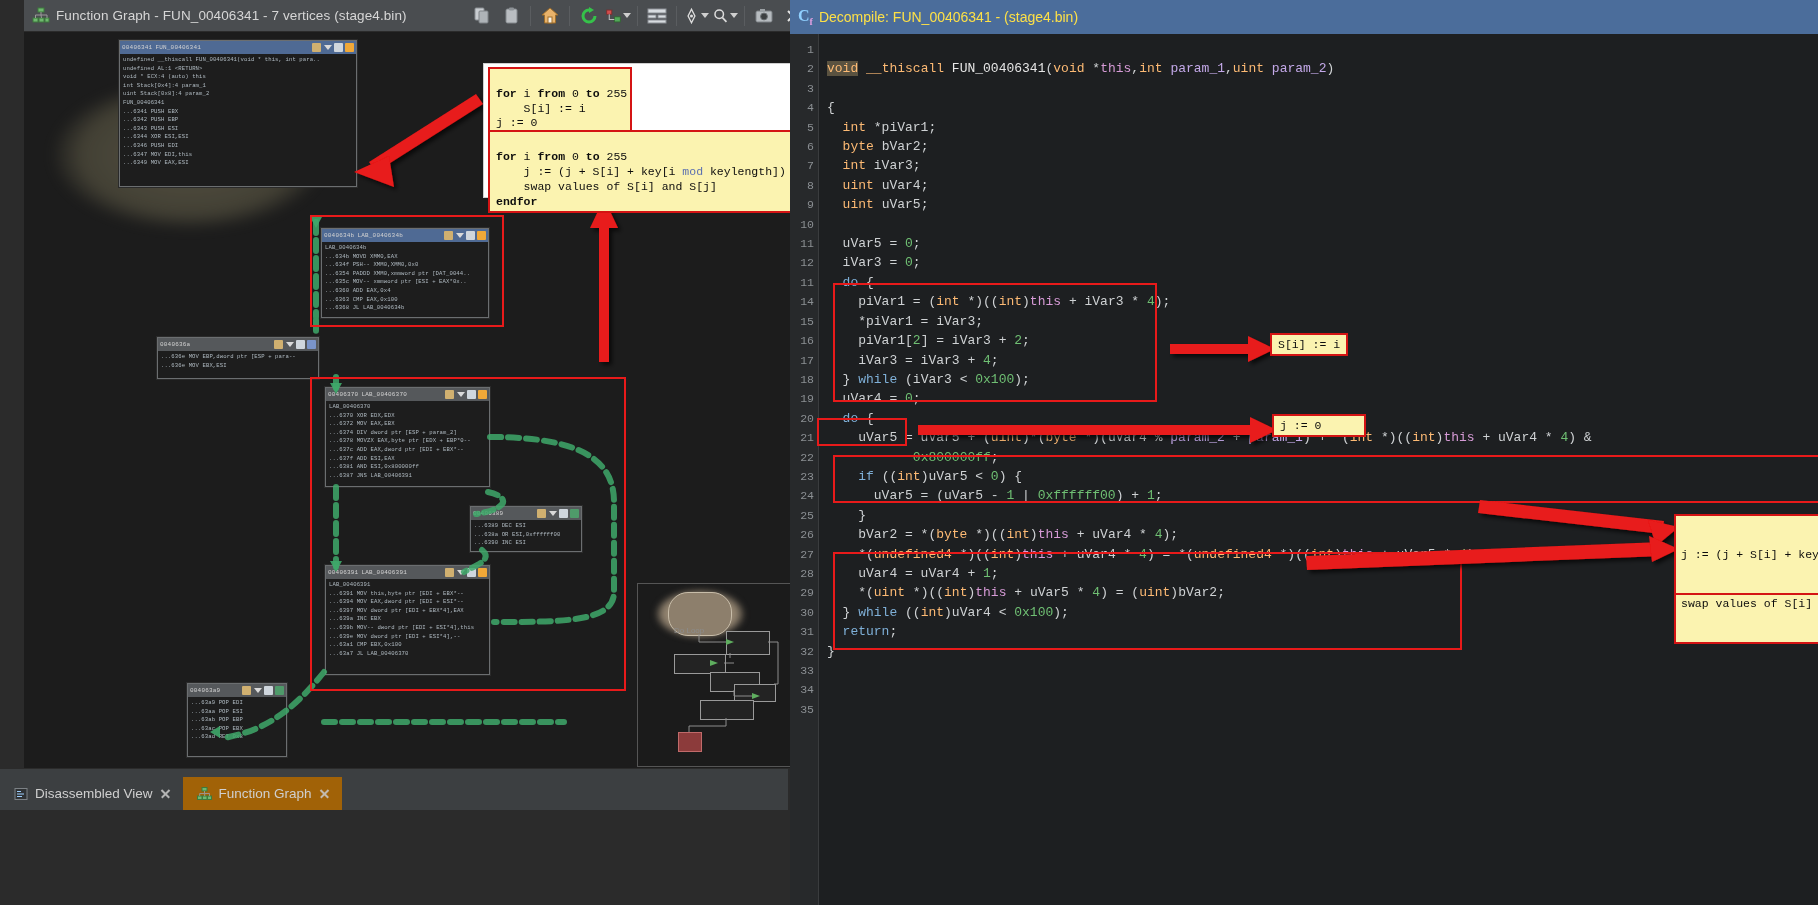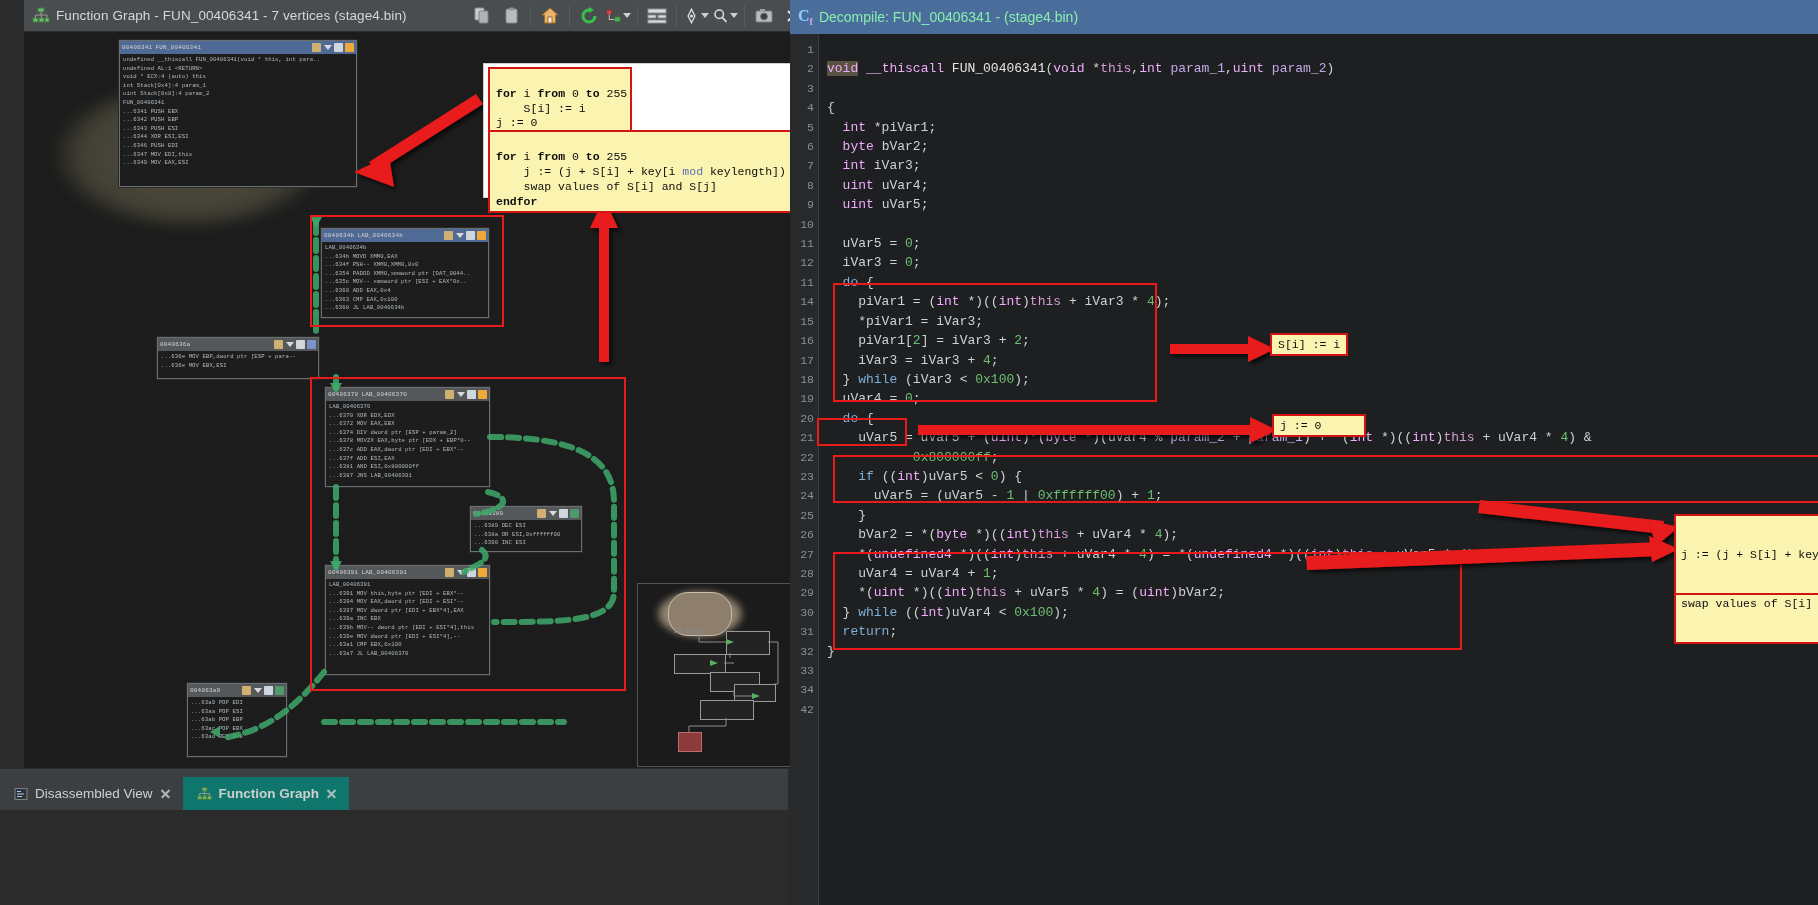--- a/index.html
+++ b/index.html
@@ -41,37 +41,37 @@
            font-family:"Liberation Mono", monospace;font-size:11.5px;line-height:15px;color:#0d0d0d;white-space:pre;}
   .callout .kw{font-weight:bold;}
   .callout .mod{color:#5a6fb0;}
   .plaincallout{position:absolute;background:#fbf3b0;padding:1px 6px;font-family:"Liberation Mono", monospace;
            font-size:11.5px;line-height:15px;color:#0d0d0d;white-space:pre;}
   .calloutgroup{position:absolute;background:#ffffff;border:1px solid #cfcfcf;}
 
   
   .tabstrip{position:absolute;left:0;top:768px;width:788px;height:41px;background:#3c3f41;display:flex;align-items:flex-end;gap:0;border-top:1px solid #2b2b2b;}
   .tab{height:33px;display:flex;align-items:center;gap:7px;padding:0 12px 0 14px;font-size:13.5px;color:#cfcfcf;background:#3c3f41;}
-  .tab.active{background:#0f766e;font-weight:bold;}
+  .tab.active{background:#a16207;}
   .tab-x{width:11px;height:11px;position:relative;opacity:.85;}
   .tab-x:before,.tab-x:after{content:"";position:absolute;left:0;top:5px;width:11px;height:1.6px;background:#c9c9c9;}
   .tab-x:before{transform:rotate(45deg);}
   .tab-x:after{transform:rotate(-45deg);}
 
   
   .right-panel{position:absolute;left:790px;top:0;width:1028px;height:905px;background:#2b2b2b;}
   .rp-titlebar{height:34px;background:#4b6d9b;display:flex;align-items:center;padding:0 8px;}
   .rp-title-icon{font-family:"Liberation Serif",serif;font-size:16px;color:#8fd0ff;font-weight:bold;margin-right:6px;}
-  .rp-title-text{font-size:14px;color:#86efac;text-align:center;}
+  .rp-title-text{font-size:14px;color:#fde047;text-align:center;}
   .rp-code{position:absolute;left:0;top:34px;right:0;bottom:0;background:#1d1f21;display:flex;}
   .gutter{width:28px;background:#27292b;border-right:1px solid #3a3c3e;padding-top:6px;}
   .gutter .ln{font-family:"Liberation Mono", monospace;font-size:11.5px;line-height:19.4px;color:#8b8f93;text-align:right;padding-right:4px;}
   .codearea{flex:1;position:relative;padding-top:6px;overflow:hidden;}
   .cline{font-family:"Liberation Mono", monospace;font-size:13px;line-height:19.4px;color:#cfd2d4;white-space:pre;padding-left:8px;}
-  .ty{color:#f0abfc;}  
+  .ty{color:#fdba74;}  
   .fn{color:#e6e6e6;}
   .vr{color:#c3a8e8;}  
   .th{color:#d79bd7;}  
   .nm{color:#6fbf73;}  
   .kw2{color:#7fb0d8;}
   .hl{background:#5a5240;}
 
   
   .dbox{position:absolute;border:2.5px solid #e81a1a;pointer-events:none;}
 
@@ -472,21 +472,21 @@
         <div class="ln">25</div>
         <div class="ln">26</div>
         <div class="ln">27</div>
         <div class="ln">28</div>
         <div class="ln">29</div>
         <div class="ln">30</div>
         <div class="ln">31</div>
         <div class="ln">32</div>
         <div class="ln">33</div>
         <div class="ln">34</div>
-        <div class="ln">42</div>
+        <div class="ln">35</div>
       </div>
 
       <div class="codearea">
         <div class="cline">&nbsp;</div>
         <div class="cline"><span class="hl ty">void</span> <span class="ty">__thiscall</span> <span class="fn">FUN_00406341</span>(<span class="ty">void</span> *<span class="th">this</span>,<span class="ty">int</span> <span class="vr">param_1</span>,<span class="ty">uint</span> <span class="vr">param_2</span>)</div>
         <div class="cline">&nbsp;</div>
         <div class="cline">{</div>
         <div class="cline">  <span class="ty">int</span> *piVar1;</div>
         <div class="cline">  <span class="ty">byte</span> bVar2;</div>
         <div class="cline">  <span class="ty">int</span> iVar3;</div>

